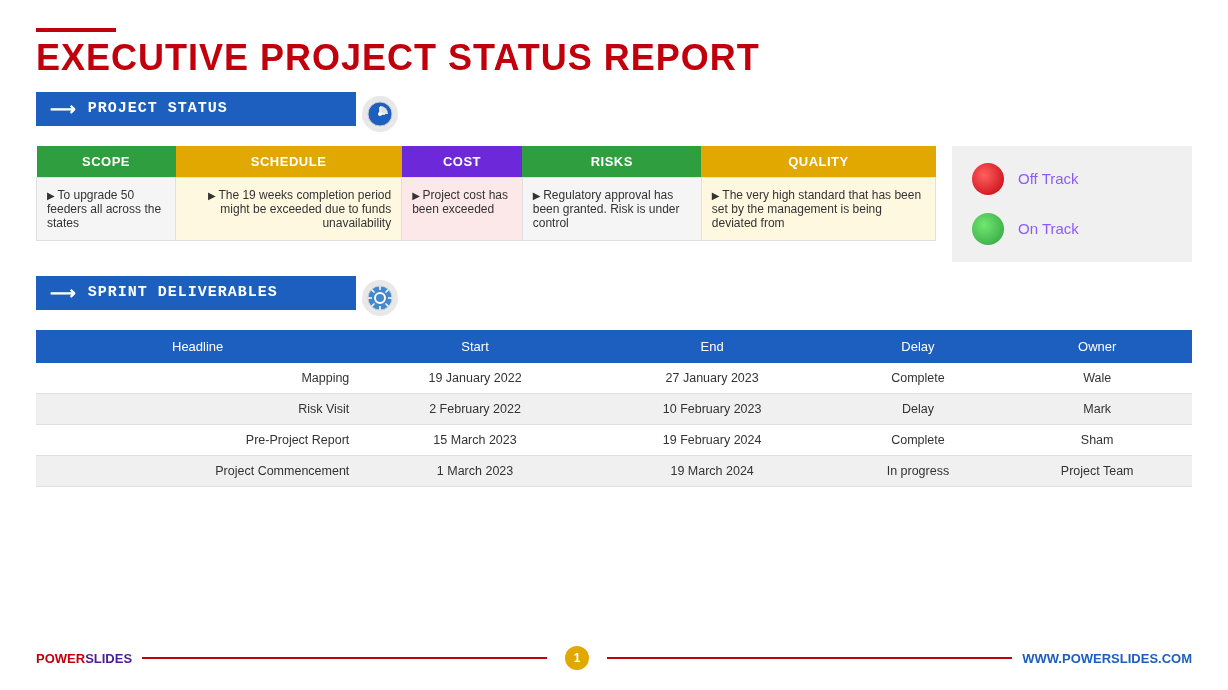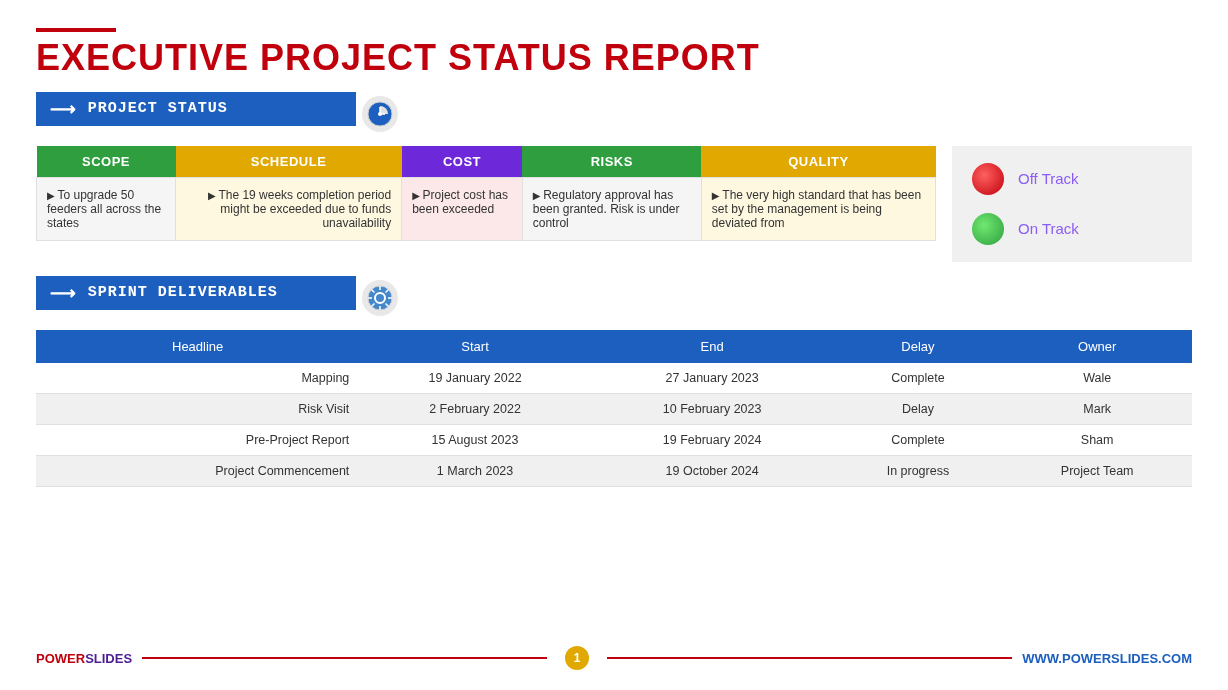--- a/index.html
+++ b/index.html
@@ -339,29 +339,29 @@
         </tr>
         <tr>
           <td>Risk Visit</td>
           <td>2 February 2022</td>
           <td>10 February 2023</td>
           <td>Delay</td>
           <td>Mark</td>
         </tr>
         <tr>
           <td>Pre-Project Report</td>
-          <td>15 August 2023</td>
+          <td>15 March 2023</td>
           <td>19 February 2024</td>
           <td>Complete</td>
           <td>Sham</td>
         </tr>
         <tr>
           <td>Project Commencement</td>
           <td>1 March 2023</td>
-          <td>19 October 2024</td>
+          <td>19 March 2024</td>
           <td>In progress</td>
           <td>Project Team</td>
         </tr>
       </tbody>
   </table>
 
   <div class="footer">
     <div class="footer-left">
       <span class="footer-brand">
         <span>POWER</span><span style="color:#4c1d95;text-align:right;">SLIDES</span>

